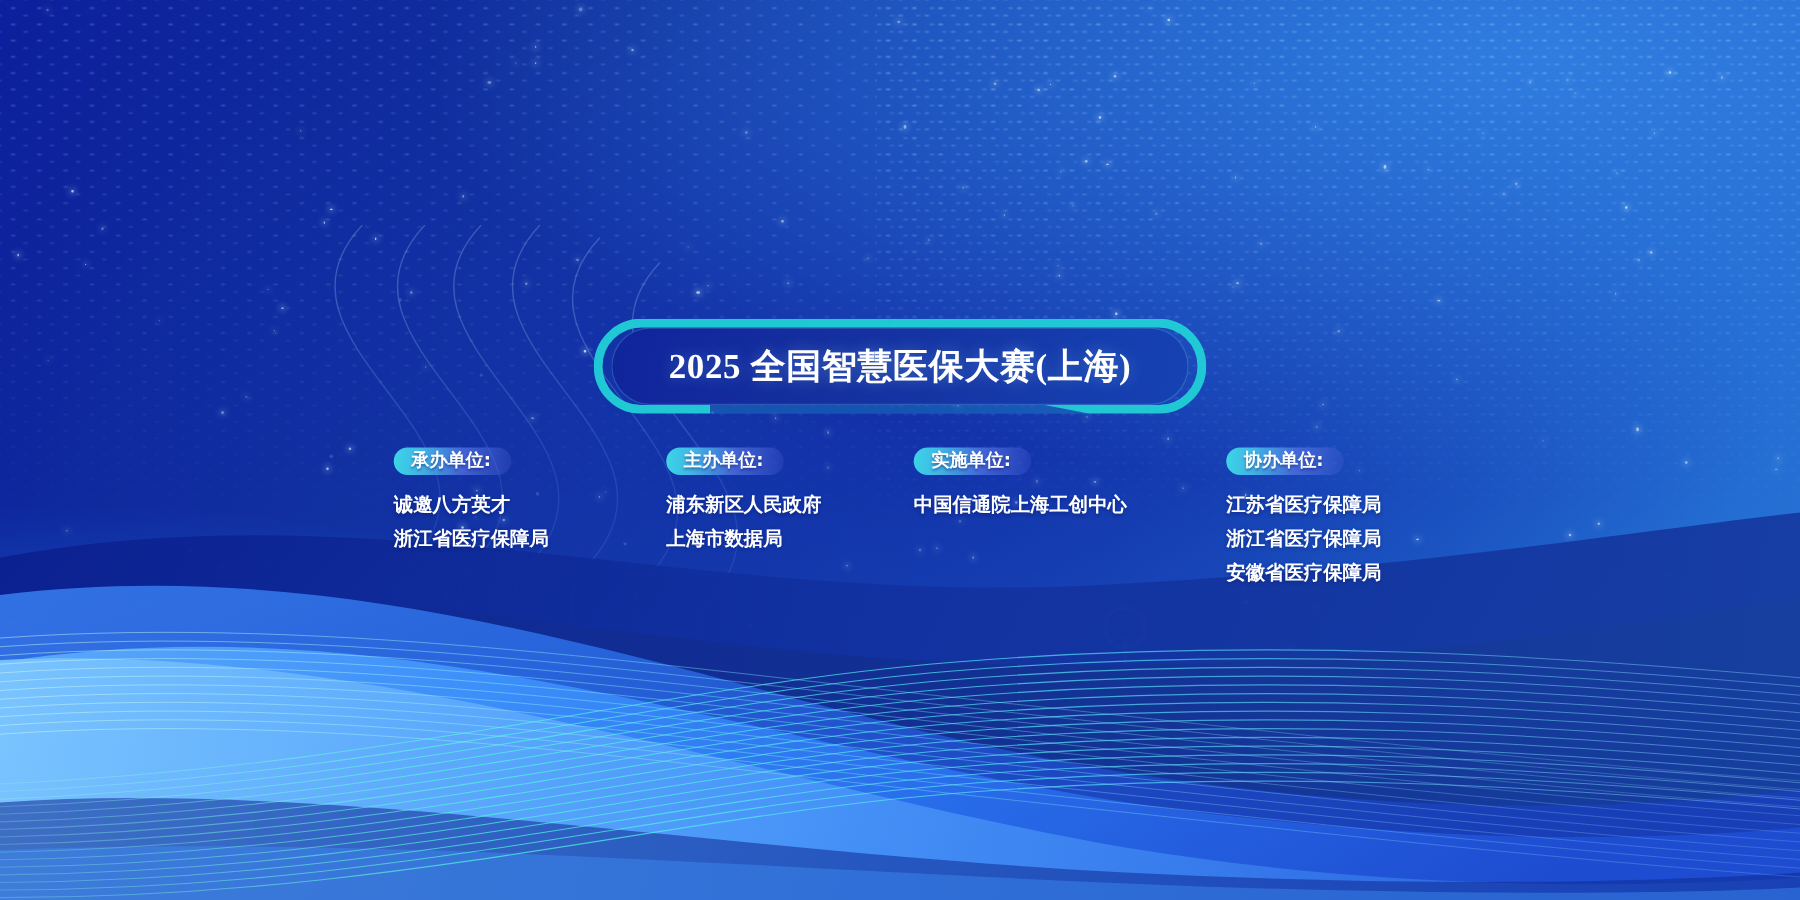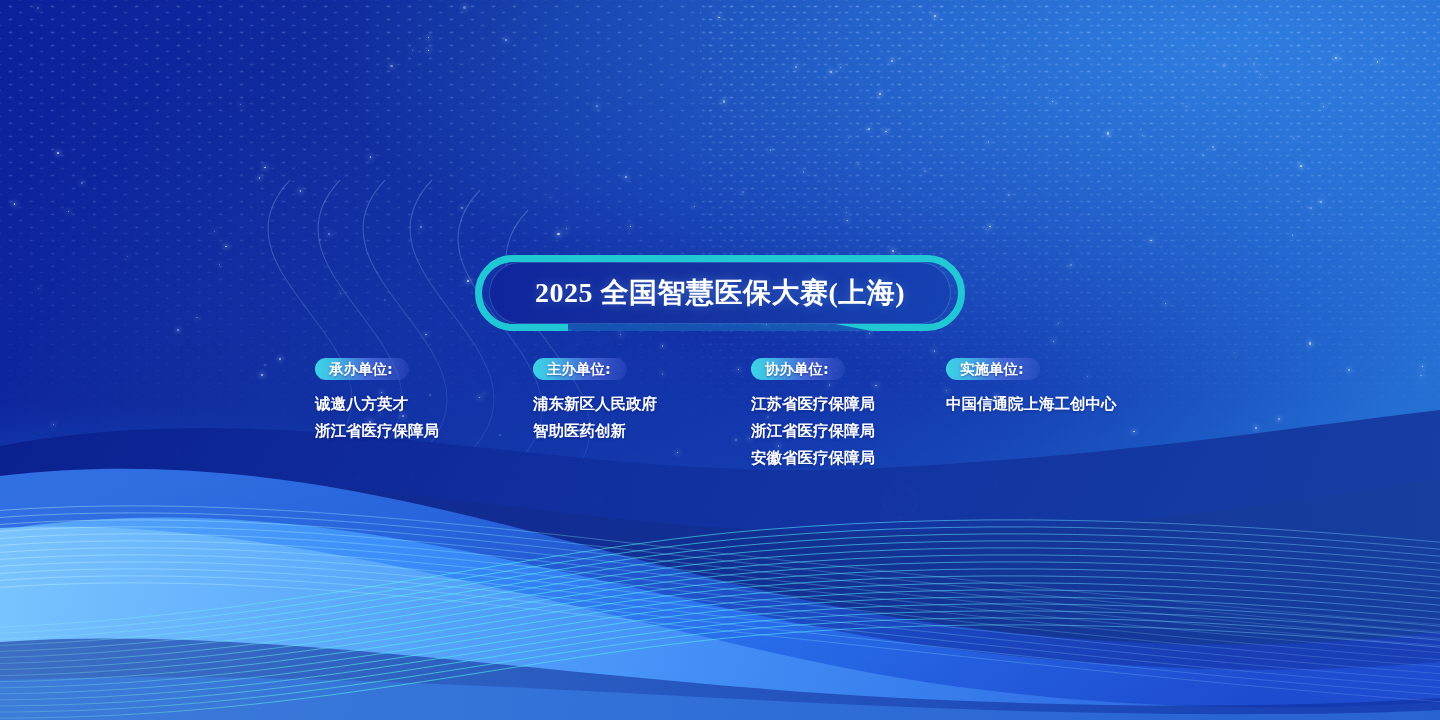--- a/index.html
+++ b/index.html
@@ -474,36 +474,36 @@
       <div class="org-items">
         <div>诚邀八方英才</div>
         <div>浙江省医疗保障局</div>
       </div>
     </div>
 
     <div class="org-col c2">
       <div class="org-label">主办单位:</div>
       <div class="org-items">
         <div>浦东新区人民政府</div>
-        <div>智助医药创新</div>
+        <div>上海市数据局</div>
+      </div>
+    </div>
+
+    <div class="org-col c4">
+      <div class="org-label">实施单位:</div>
+      <div class="org-items">
+        <div>中国信通院上海工创中心</div>
       </div>
     </div>
 
     <div class="org-col c3">
       <div class="org-label">协办单位:</div>
       <div class="org-items">
         <div>江苏省医疗保障局</div>
         <div>浙江省医疗保障局</div>
         <div>安徽省医疗保障局</div>
       </div>
     </div>
 
-    <div class="org-col c4">
-      <div class="org-label">实施单位:</div>
-      <div class="org-items">
-        <div>中国信通院上海工创中心</div>
-      </div>
-    </div>
-
   </div>
 
 
 </div>
 
 </body></html>

